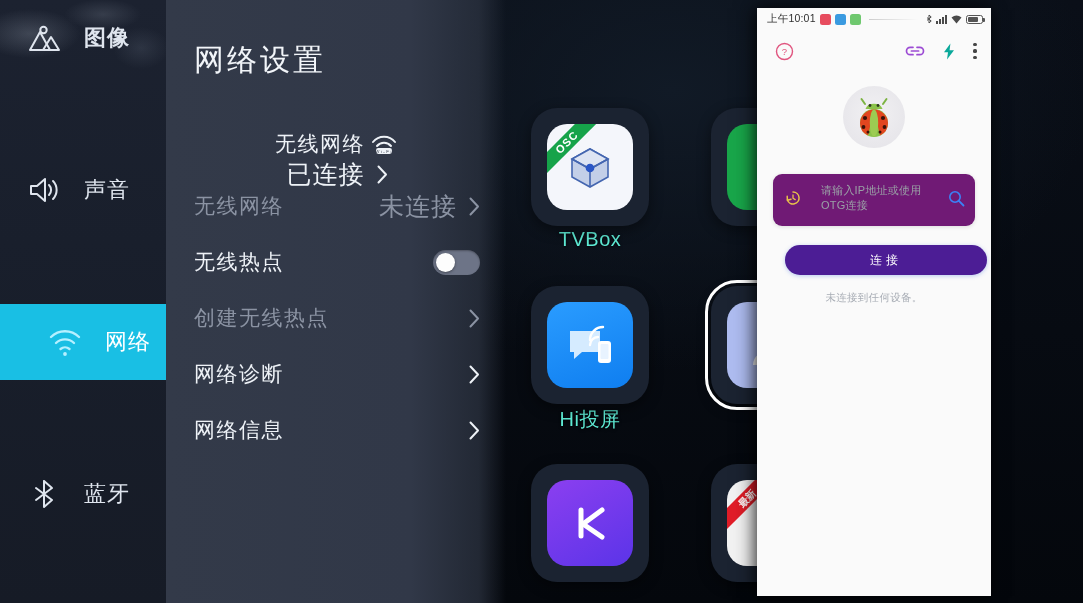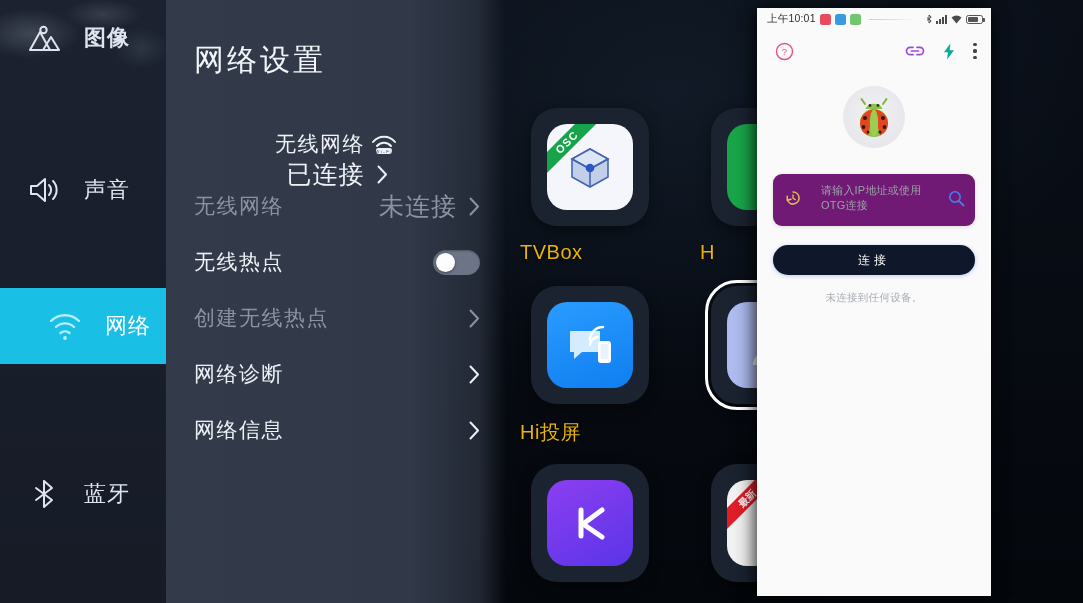--- a/index.html
+++ b/index.html
@@ -29,21 +29,21 @@
     border-radius:26px; background:#1b2331;
     display:flex; align-items:center; justify-content:center;
     box-shadow:0 4px 14px rgba(0,0,0,.45);
   }
   .app-tile.focused { outline:3px solid #ffffff; outline-offset:3px; }
   .app-inner {
     width:86px; height:86px; border-radius:20px; position:relative; overflow:hidden;
     display:flex; align-items:center; justify-content:center;
   }
   .app-label {
-    color:#eab308; font-size:20px; margin-top:15px;
+    text-align:center; color:#5eead4; font-size:20px; margin-top:2px;
     letter-spacing:.5px; text-shadow:0 1px 3px rgba(0,0,0,.8);
   }
   .ribbon {
     position:absolute; left:-26px; top:11px; width:92px;
     background:#16a34a; color:#fff; font-size:11px; font-weight:bold;
     text-align:center; transform:rotate(-45deg); line-height:15px;
     letter-spacing:1px; z-index:3;
   }
   .ribbon.red { background:#e11d28; font-size:10px; letter-spacing:0; }
 
@@ -138,21 +138,21 @@
   #ip-field {
     margin:26px 16px 0; min-height:52px; background:#701a75; border-radius:9px;
     box-shadow:0 1px 4px rgba(0,0,0,.12); display:flex; align-items:center;
     padding:8px 10px 12px 12px; gap:20px;
   }
   #ip-placeholder {
     flex:1; font-size:11px; color:#9aa0a6; line-height:15px; letter-spacing:.2px;
   }
 
   #connect-button {
-    margin:19px 16px 0; height:30px; border-radius:15px; background:#0f172a;
+    margin:19px 28px 0; height:30px; border-radius:15px; background:#4c1d95;
     color:#fff; font-size:12px; letter-spacing:4px;
     display:flex; align-items:center; justify-content:center;
     box-shadow:0 1px 4px rgba(60,110,220,.35); border:none; width:calc(100% - 32px);
     font-family:inherit; cursor:pointer;
   }
   #connect-status {
     margin-top:16px; text-align:center; font-size:10.5px; color:#a8adb5; letter-spacing:.3px;
   }
 </style>
 </head>
@@ -254,21 +254,21 @@
 
   <div class="rail-item" style="top:76px;">
     <svg class="rail-icon" viewBox="0 0 36 36">
       <path d="M5 14 h6 L19 7 v22 l-8 -7 H5 Z" fill="none" stroke="#dfe5ee" stroke-width="2" stroke-linejoin="round"></path>
       <path d="M23 13 a7 7 0 0 1 0 10" fill="none" stroke="#dfe5ee" stroke-width="2" stroke-linecap="round"></path>
       <path d="M27 9 a13 13 0 0 1 0 18" fill="none" stroke="#dfe5ee" stroke-width="2" stroke-linecap="round"></path>
     </svg>
     <span class="rail-label">声音</span>
   </div>
 
-  <div class="rail-item active" style="top:136px;padding-left:47px;">
+  <div class="rail-item active" style="top:152px;padding-left:47px;">
     <svg class="rail-icon" viewBox="0 0 36 36">
       <path d="M4 13 a20 20 0 0 1 28 0" fill="none" stroke="#b5f0ff" stroke-width="2.4" stroke-linecap="round"></path>
       <path d="M9 19 a13 13 0 0 1 18 0" fill="none" stroke="#b5f0ff" stroke-width="2.4" stroke-linecap="round"></path>
       <path d="M13.5 25 a7 7 0 0 1 9 0" fill="none" stroke="#b5f0ff" stroke-width="2.4" stroke-linecap="round"></path>
       <circle cx="18" cy="30" r="1.9" fill="#b5f0ff"></circle>
     </svg>
     <span class="rail-label">网络</span>
   </div>
 
   <div class="rail-item" style="top:228px;">

